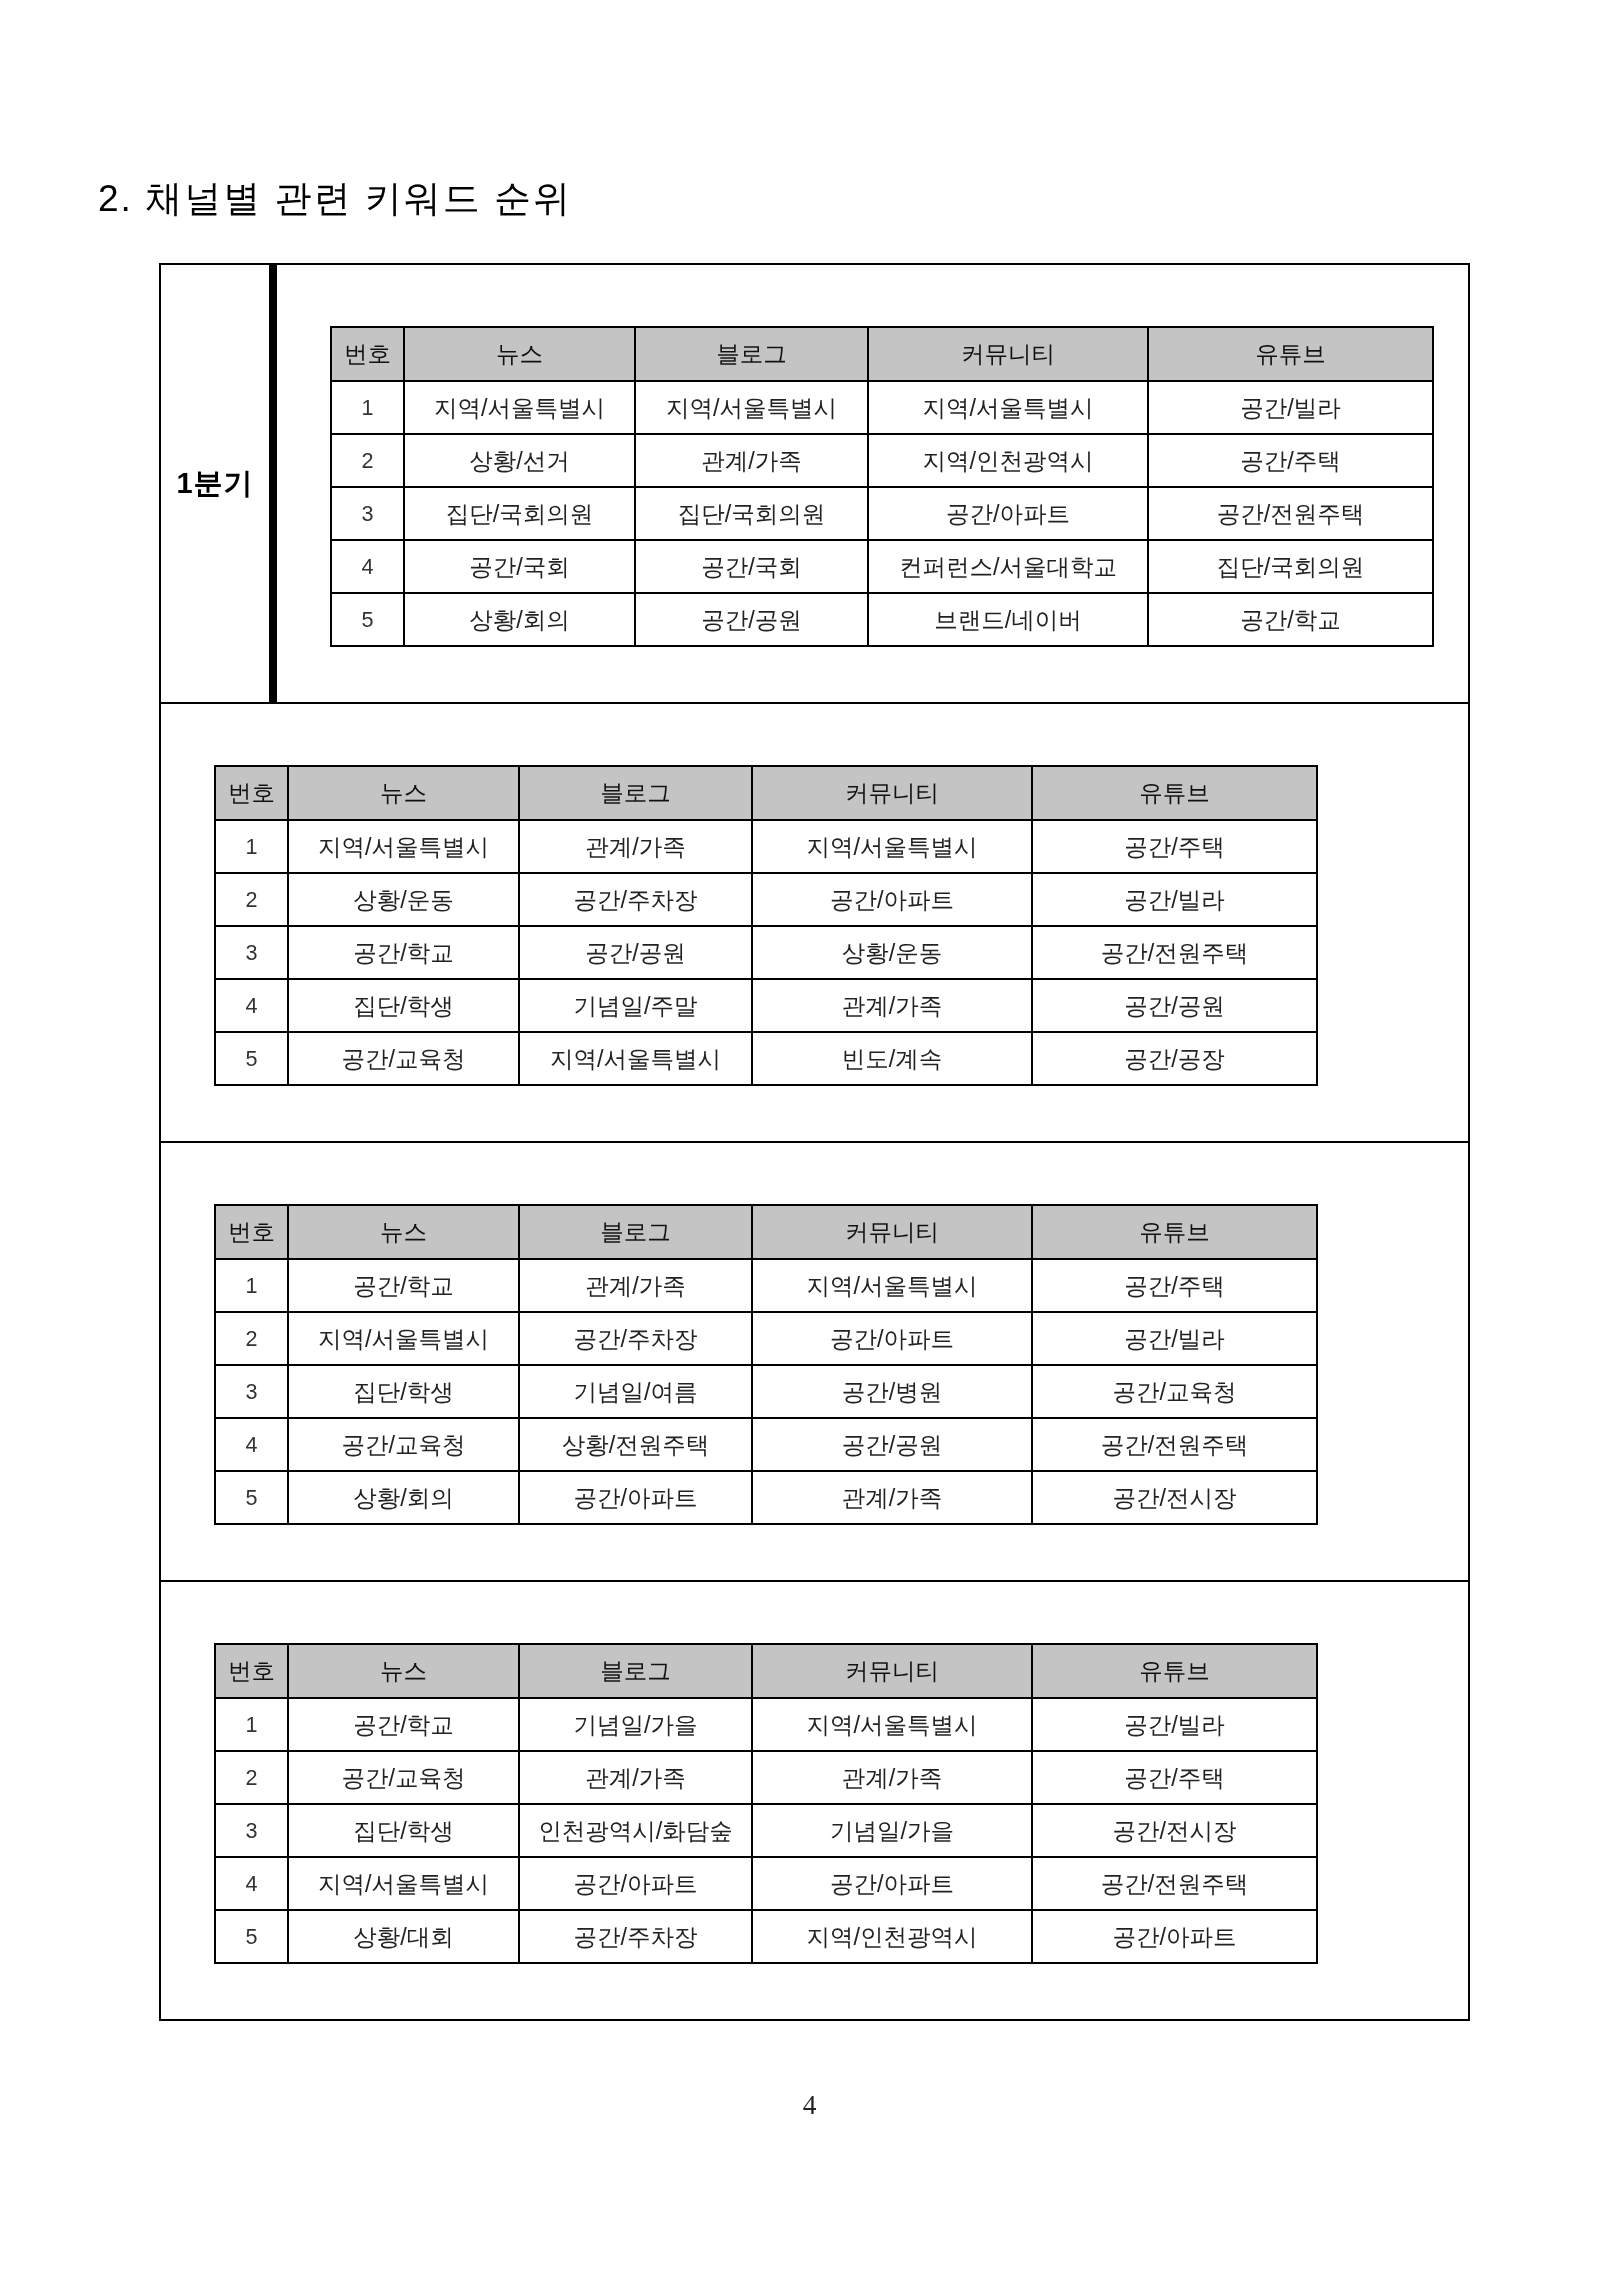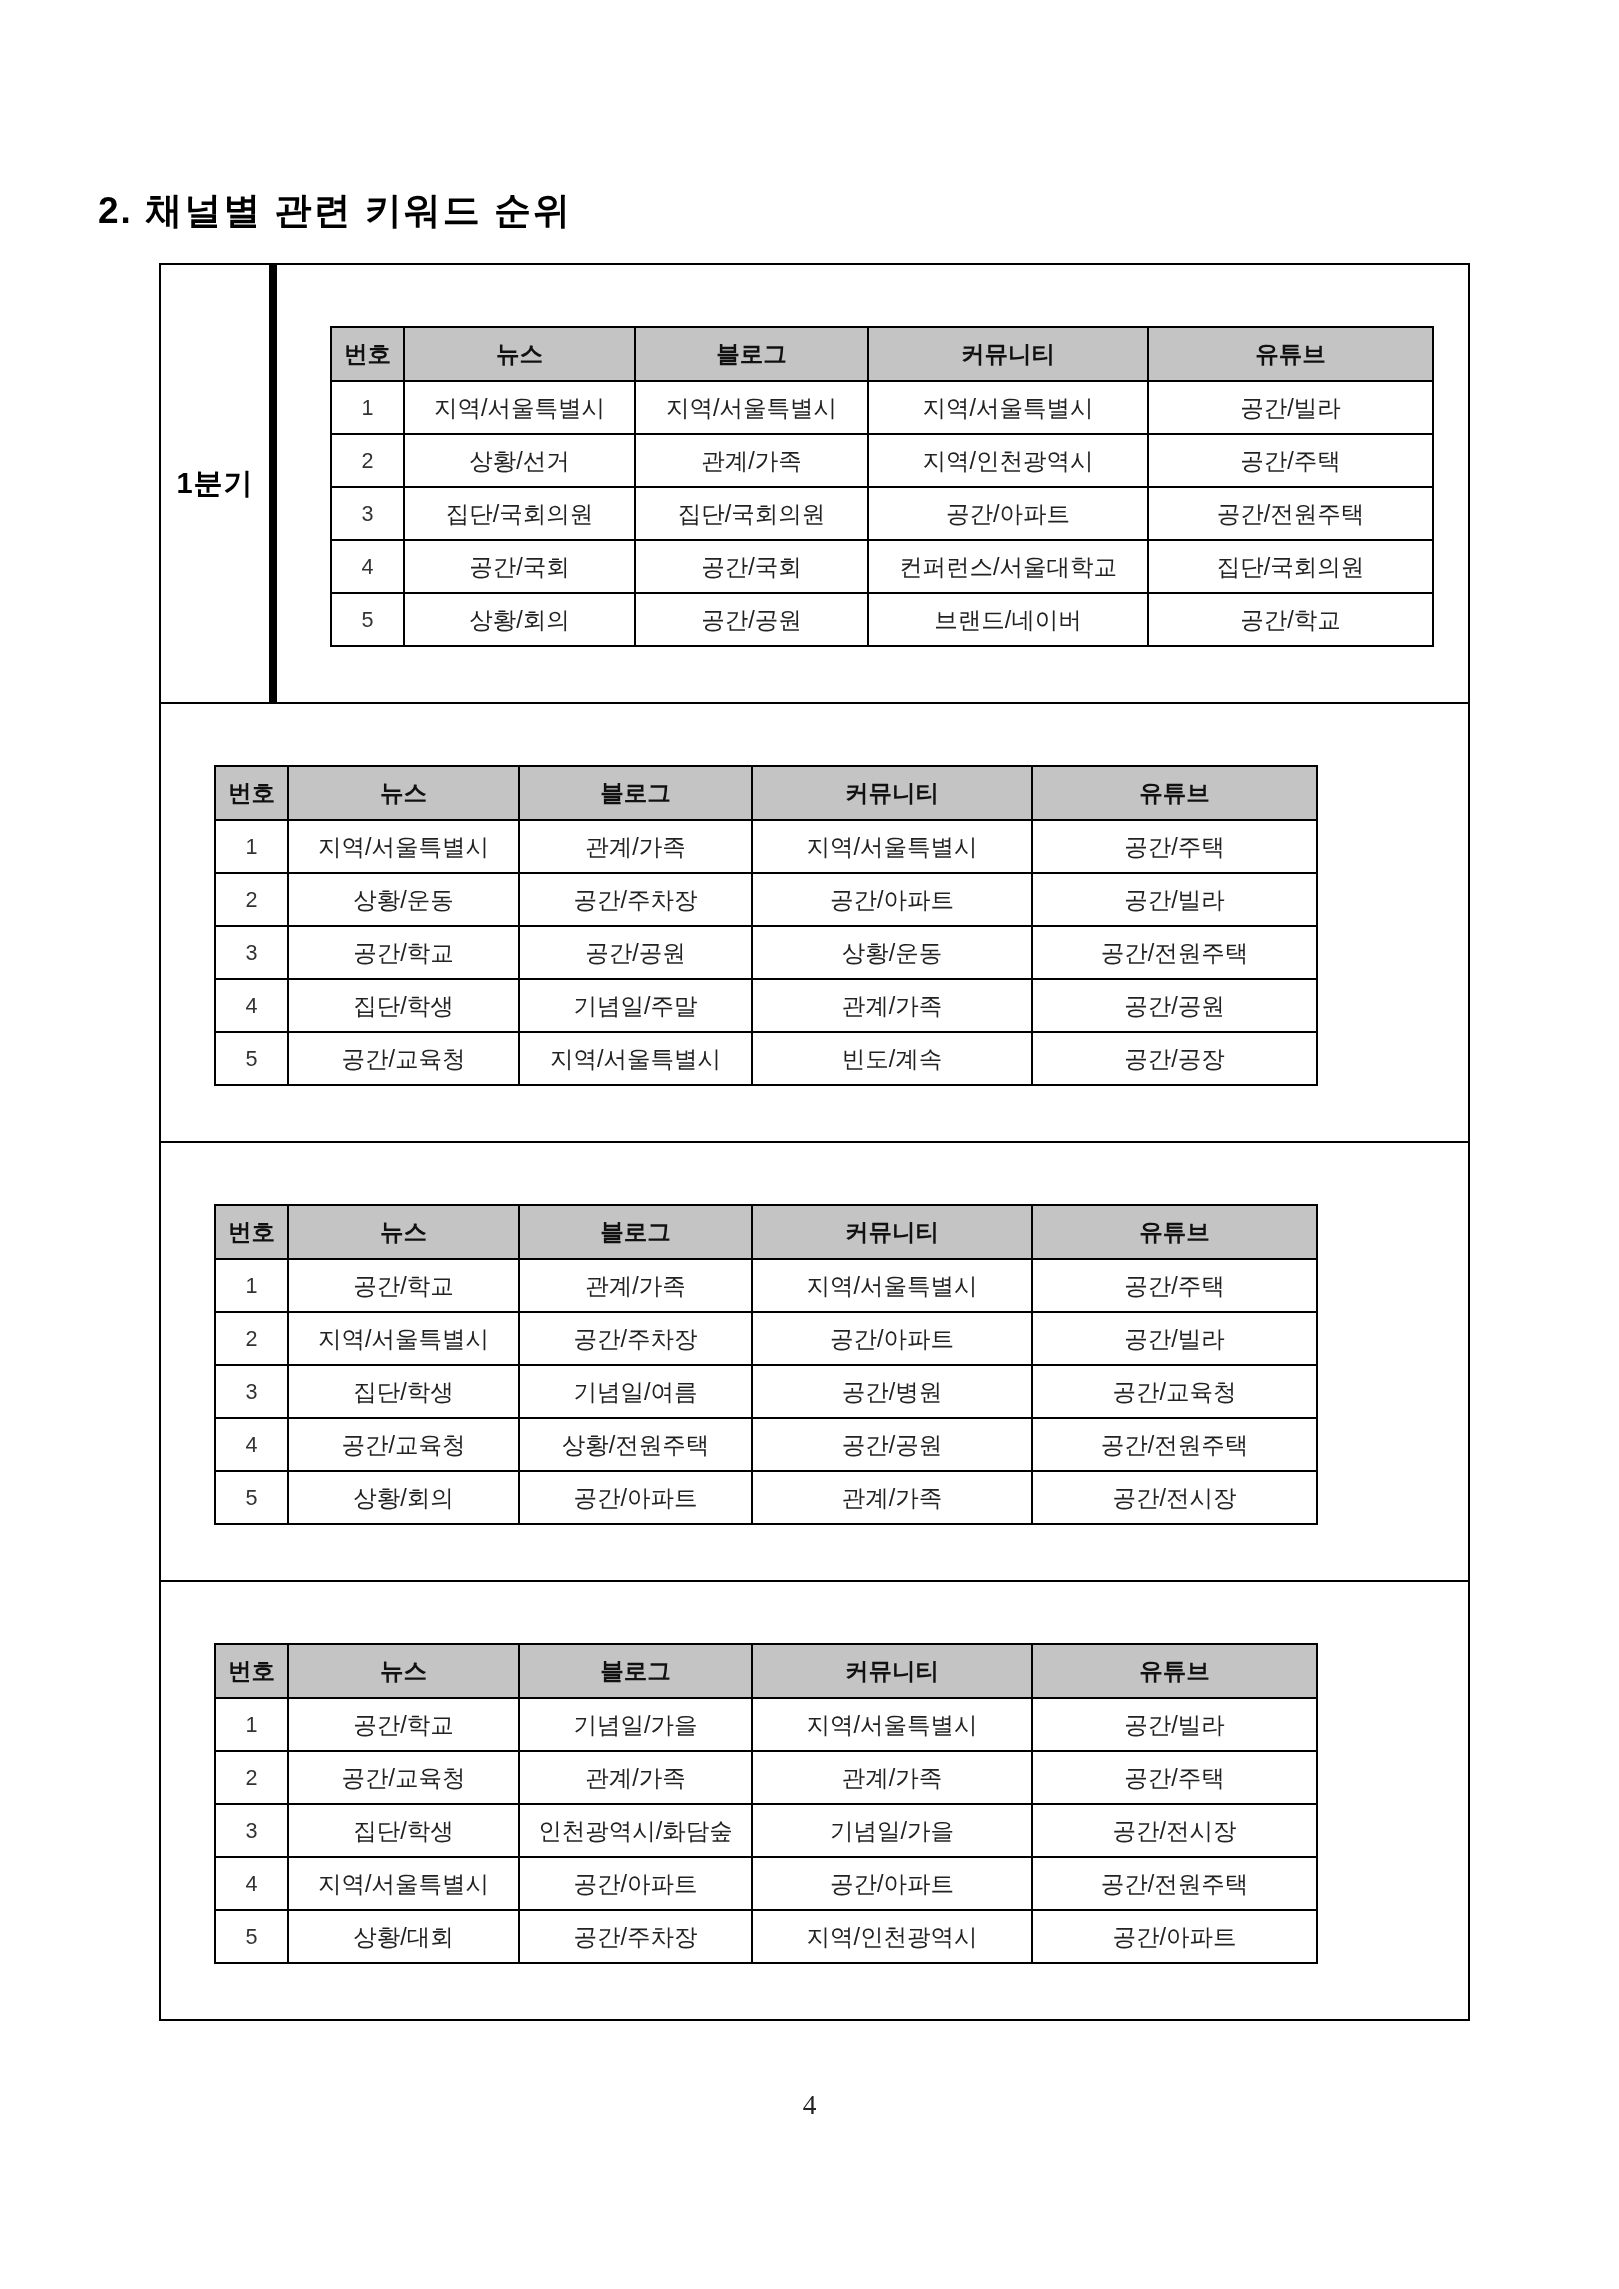--- a/index.html
+++ b/index.html
@@ -12,25 +12,24 @@
     width: 1619px;
     height: 2290px;
     font-family: "Liberation Sans", sans-serif;
     color: #111111;
   }
   .doc-title {
     position: absolute;
     left: 98px;
     top: 174px;
     font-size: 37px;
-    font-weight: bold;
+    font-weight: normal;
     letter-spacing: 2px;
     color: #000000;
     white-space: nowrap;
-    margin-top: 12px;
   }
   .outer-table {
     position: absolute;
     left: 159px;
     top: 263px;
     width: 1311px;
     height: 1758px;
     border: 2px solid #000000;
     box-sizing: border-box;
     background: #ffffff;
@@ -74,21 +73,21 @@
     text-align: center;
     vertical-align: middle;
     font-size: 23.5px;
     padding: 0;
     overflow: hidden;
     white-space: nowrap;
   }
   table.inner th {
     background: #c4c4c4;
     height: 52px;
-    font-weight: bold;
+    font-weight: normal;
     color: #111111;
   }
   table.inner td {
     background: #ffffff;
     height: 51px;
     color: #222222;
   }
   table.inner td.rank {
     font-size: 21.6px;
     color: #333333;

